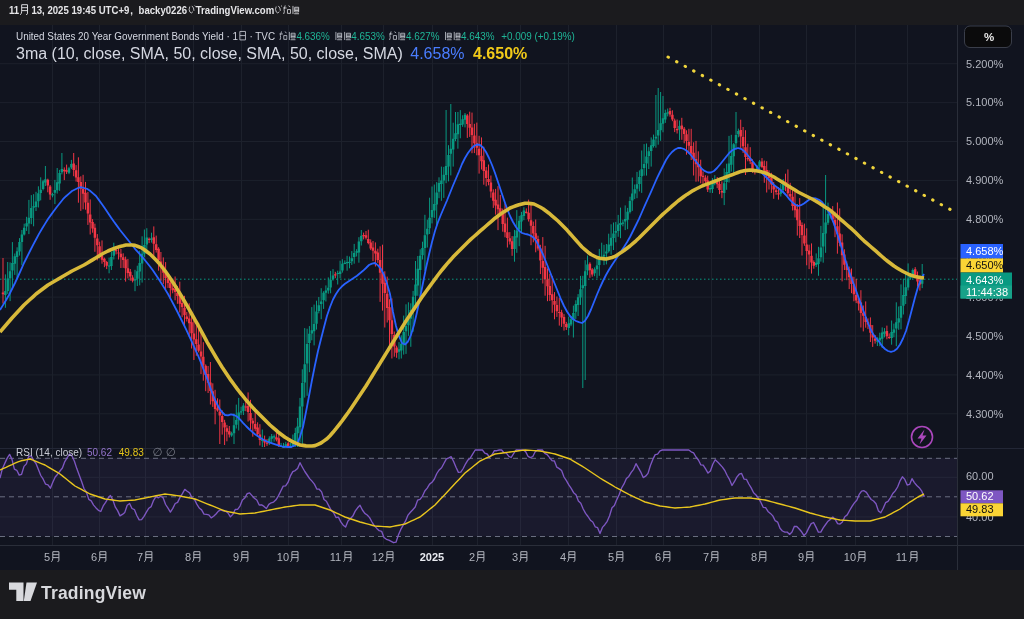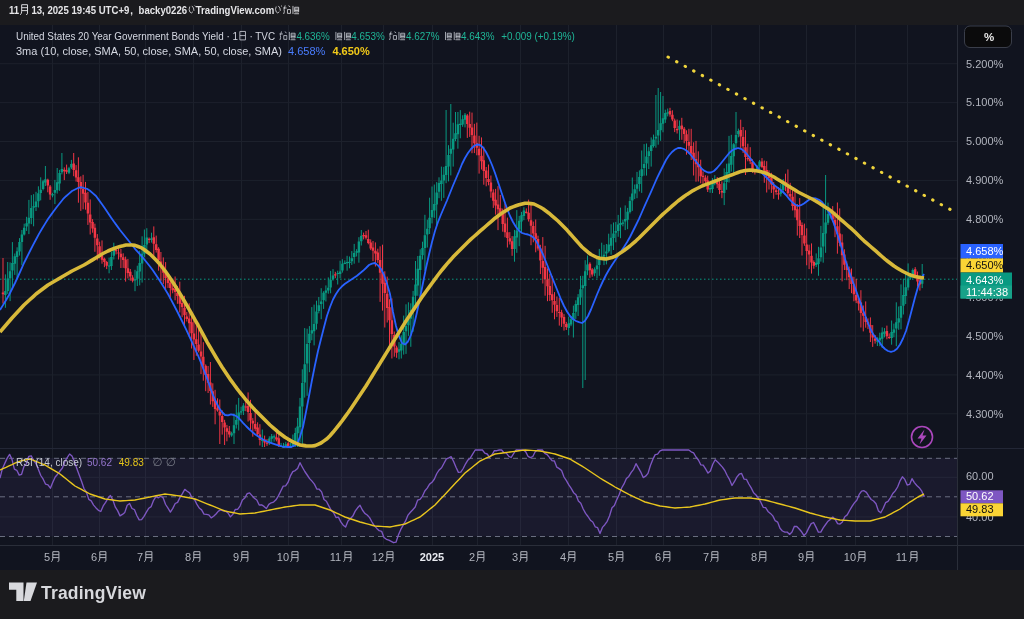--- a/index.html
+++ b/index.html
@@ -159,13 +159,13 @@
         <path d="M2 1.5V10.5M4 3H8.6V8.2H4Z M4 5H8.6M4 6.6H8.6M3.4 10.2H9" stroke="#c8cbd4" fill="none" stroke-width="0.9"></path>
       </svg></span><span style="color:#1fb597">4.653%</span><span style="margin-left:4px"><svg width="9" height="11" viewBox="0 0 10 11" style="display:inline-block;vertical-align:-1px">
         <path d="M3 1L1.7 5.5Q2.6 8 1.2 10.5M0.6 3.8H4.6M6.8 1.3L8.8 2.6M5.6 5.6H9.2V9.8H5.6Z" stroke="#c8cbd4" fill="none" stroke-width="0.9"></path>
       </svg><svg width="9" height="11" viewBox="0 0 10 11" style="display:inline-block;vertical-align:-1px">
         <path d="M2 1.5V10.5M4 3H8.6V8.2H4Z M4 5H8.6M4 6.6H8.6M3.4 10.2H9" stroke="#c8cbd4" fill="none" stroke-width="0.9"></path>
       </svg></span><span style="color:#1fb597">4.627%</span><span style="margin-left:4px"><svg width="9" height="11" viewBox="0 0 10 11" style="display:inline-block;vertical-align:-1px">
         <path d="M2 1.5V10.5M4 3H8.6V8.2H4Z M4 5H8.6M4 6.6H8.6M3.4 10.2H9" stroke="#c8cbd4" fill="none" stroke-width="0.9"></path>
       </svg><svg width="9" height="11" viewBox="0 0 10 11" style="display:inline-block;vertical-align:-1px">
         <path d="M2 1.5V10.5M4 3H8.6V8.2H4Z M4 5H8.6M4 6.6H8.6M3.4 10.2H9" stroke="#c8cbd4" fill="none" stroke-width="0.9"></path>
       </svg></span><span style="color:#1fb597">4.643%</span><span style="color:#1fb597;margin-left:7px">+0.009 (+0.19%)</span></div>
-<div class="abs" style="left:16px;top:45px;color:#d5d8e2;font-size:11px">3ma (10, close, SMA, 50, close, SMA, 50, close, SMA) <span style="color:#4a7dff;margin-left:3px">4.658%</span> <span style="color:#f2ca19;font-weight:bold;margin-left:4px">4.650%</span></div>
-<div class="abs" style="left:16px;top:455px;color:#c8cbd4;font-size:10px">RSI (14, close) <span style="color:#9575cd;margin-left:2px">50.62</span> <span style="color:#e5c518;margin-left:4px">49.83</span> <span style="color:#787b86;margin-left:6px;font-size:11.5px">∅ ∅</span></div>
+<div class="abs" style="left:16px;top:45px;color:#d5d8e2;font-size:16px">3ma (10, close, SMA, 50, close, SMA, 50, close, SMA) <span style="color:#4a7dff;margin-left:3px">4.658%</span> <span style="color:#f2ca19;font-weight:bold;margin-left:4px">4.650%</span></div>
+<div class="abs" style="left:16px;top:445px;color:#c8cbd4;font-size:10px">RSI (14, close) <span style="color:#9575cd;margin-left:2px">50.62</span> <span style="color:#e5c518;margin-left:4px">49.83</span> <span style="color:#787b86;margin-left:6px;font-size:11.5px">∅ ∅</span></div>
 </body></html>

